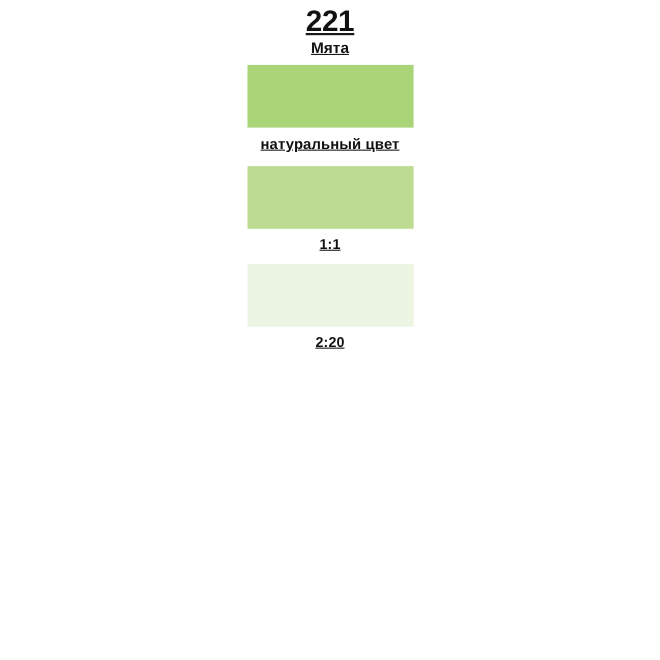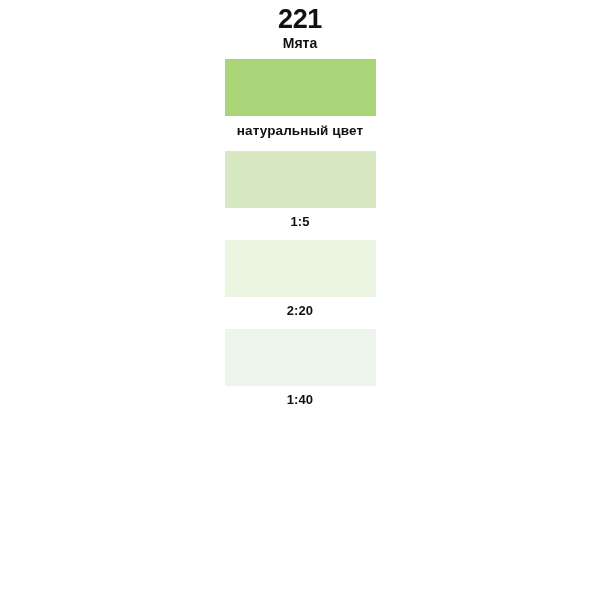--- a/index.html
+++ b/index.html
@@ -15,20 +15,21 @@
     overflow: hidden;
   }
   .sheet {
     position: relative;
     width: 600px;
     height: 600px;
     background: #ffffff;
     display: flex;
     flex-direction: column;
     align-items: center;
+    text-decoration: underline;
   }
   .header {
     width: 100%;
     text-align: center;
     padding-top: 4px;
   }
   .code {
     font-size: 27px;
     font-weight: bold;
     line-height: 30px;
@@ -86,31 +87,27 @@
     <div class="name">Мята</div>
   </div>
 
   <div class="swatch-stack">
 
     <div class="swatch-row">
       <div class="chip" style="background-color: rgb(169, 212, 119);"></div>
       <div class="chip-label natural">натуральный цвет</div>
     </div>
 
+    <div class="swatch-row">
+      <div class="chip" style="background-color: rgb(190, 219, 146);"></div>
+      <div class="chip-label">1:1</div>
+    </div>
 
-    <div class="swatch-row">
-      <div class="chip" style="background-color: rgb(216, 232, 195);"></div>
-      <div class="chip-label">1:5</div>
-    </div>
 
 
     <div class="swatch-row">
       <div class="chip" style="background-color: rgb(236, 244, 226);"></div>
       <div class="chip-label">2:20</div>
     </div>
 
-    <div class="swatch-row">
-      <div class="chip" style="background-color: rgb(237, 244, 234);"></div>
-      <div class="chip-label">1:40</div>
-    </div>
 
   </div>
 </div>
 
 </body></html>

